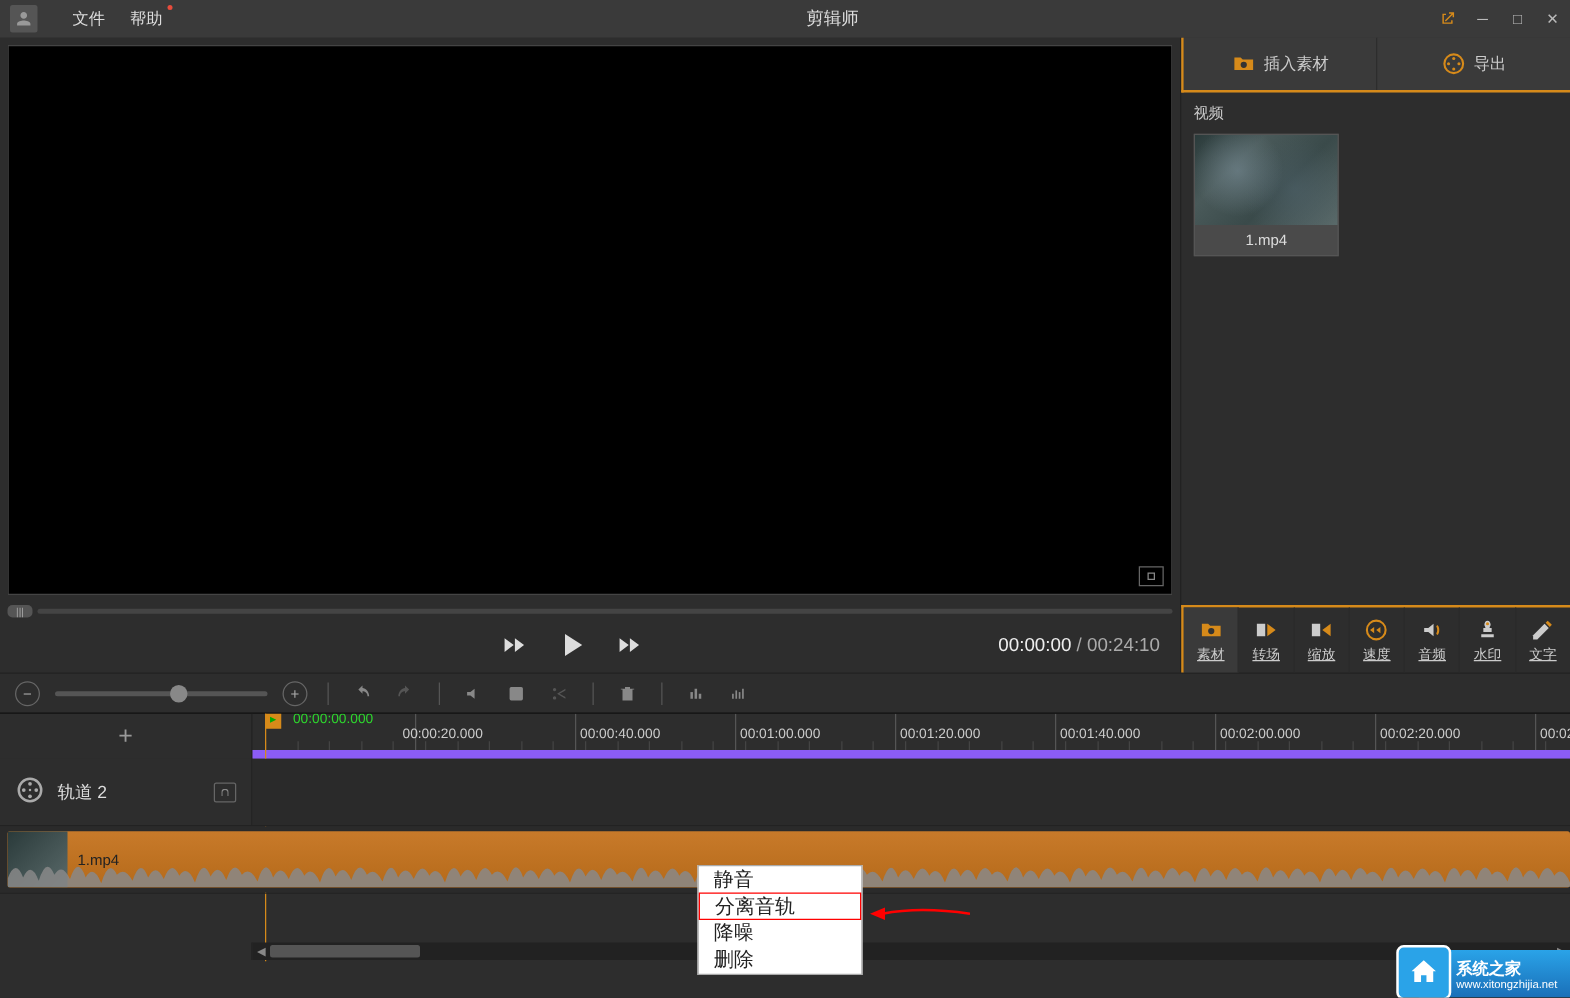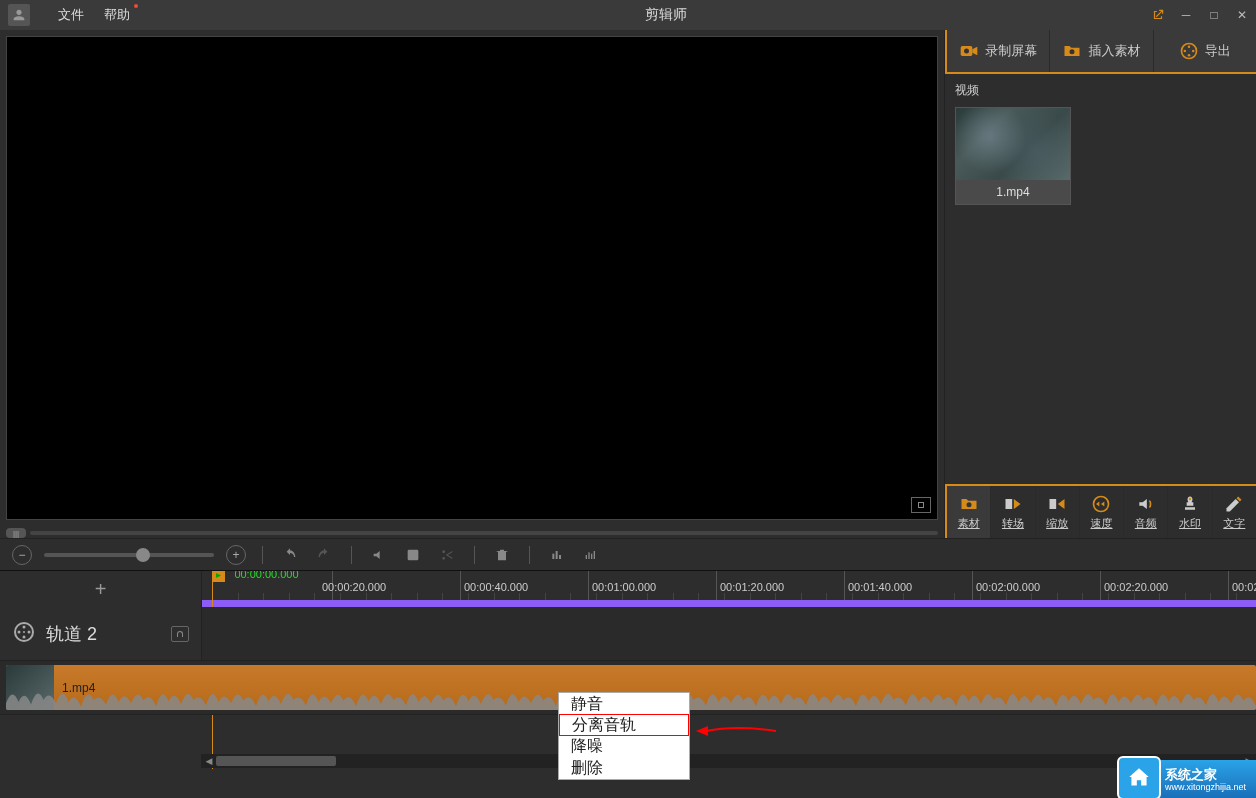--- a/index.html
+++ b/index.html
@@ -73,21 +73,21 @@
 .tick-label { position:absolute; top: 10px; font-size:11px; color:#ccc; white-space:nowrap; }
 .playhead-marker { position:absolute; top:-4px; left:10px; }
 .playhead-marker .flag { background:#d68a1a; color:#0a0; display:inline-block; padding:1px 4px; font-size:10px; height:14px; line-height:12px; }
 .playhead-marker .time { color:#2dd82d; font-size:11px; margin-left:6px; }
 .playhead-line { position:absolute; top:0; left:10px; width:1px; background:#d68a1a; height: 198px; }
 
 .tracks { flex:1; position:relative; }
 .track-row { height: 54px; display:flex; border-bottom:1px solid #222; }
 .track-head { width:202px; display:flex; align-items:center; gap:10px; padding:0 12px; border-right:1px solid #222; background:#2d2d2d; }
 .track-icon svg { width:24px; height:24px; fill:#aaa; }
-.track-label { font-size:18px; color:#ddd; flex:1; }
+.track-label { font-size:14px; color:#ddd; flex:1; }
 .lock-icon { width:18px; height:16px; border:1px solid #666; border-radius:2px; display:flex; align-items:center; justify-content:center; }
 .lock-icon span { width:6px; height:6px; border:1px solid #888; border-radius:50% 50% 0 0; border-bottom:none; }
 .track-body { flex:1; position:relative; background:#2a2a2a; }
 .clip { position:absolute; top:4px; bottom:4px; left:6px; right:0; background:linear-gradient(to bottom, #c87a2a 0%, #b56a1a 100%); border-radius:2px; overflow:hidden; display:flex; align-items:center; }
 .clip-thumb { width:48px; height:100%; background: linear-gradient(135deg, #2a3a3a, #5a6a6a); margin-right:8px; flex-shrink:0; }
 .clip-name { font-size:12px; color:#222; font-weight:500; }
 .waveform { position:absolute; bottom:0; left:0; right:0; height:60%; }
 .waveform svg { width:100%; height:100%; }
 
 .hscroll { height:14px; display:flex; }
@@ -139,32 +139,41 @@
   <div class="preview-pane">
     <div class="preview">
       <div class="full-btn">
           <span></span>
         </div>
     </div>
     <div class="scrub">
       <div class="scrub-knob">|||</div>
       <div class="scrub-track"></div>
     </div>
+    <div class="playbar">
+      <div class="playbar-left"></div>
+      <div class="playbar-center">
+        <svg viewBox="0 0 24 24" width="22" height="22">
+            <path d="M11 18V6l-8 6 8 6zm1-6l8 6V6l-8 6z" transform="scale(-1,1) translate(-24,0)"></path>
+          </svg>
+        <svg viewBox="0 0 24 24" width="30" height="30">
+            <path d="M8 5v14l11-7z"></path>
+          </svg>
+        <svg viewBox="0 0 24 24" width="22" height="22">
+            <path d="M4 18l8-6-8-6v12zm9-12v12l8-6-8-6z"></path>
+          </svg>
+      </div>
+      <div class="timecode">
+        <span class="cur">00:00:00</span> / <span>00:24:10</span>
+      </div>
+    </div>
   </div>
 
   <div class="right-panel">
     <div class="right-tabs">
-      <div class="rtab">
-        <svg viewBox="0 0 24 24">
-            <rect x="2" y="6" width="14" height="12" rx="2" fill="#d68a1a"></rect>
-            <circle cx="9" cy="12" r="3" fill="#333"></circle>
-            <path d="M16 10l6-3v10l-6-3z" fill="#d68a1a"></path>
-          </svg>
-        <span>录制屏幕</span>
-      </div>
       <div class="rtab">
         <svg viewBox="0 0 24 24">
             <path d="M3 6h6l2 2h10v10H3z" fill="#d68a1a"></path>
             <circle cx="12" cy="13" r="3" fill="#333"></circle>
           </svg>
         <span>插入素材</span>
       </div>
       <div class="rtab">
         <svg viewBox="0 0 24 24">
             <circle cx="12" cy="12" r="9" fill="none" stroke="#d68a1a" stroke-width="2"></circle>

